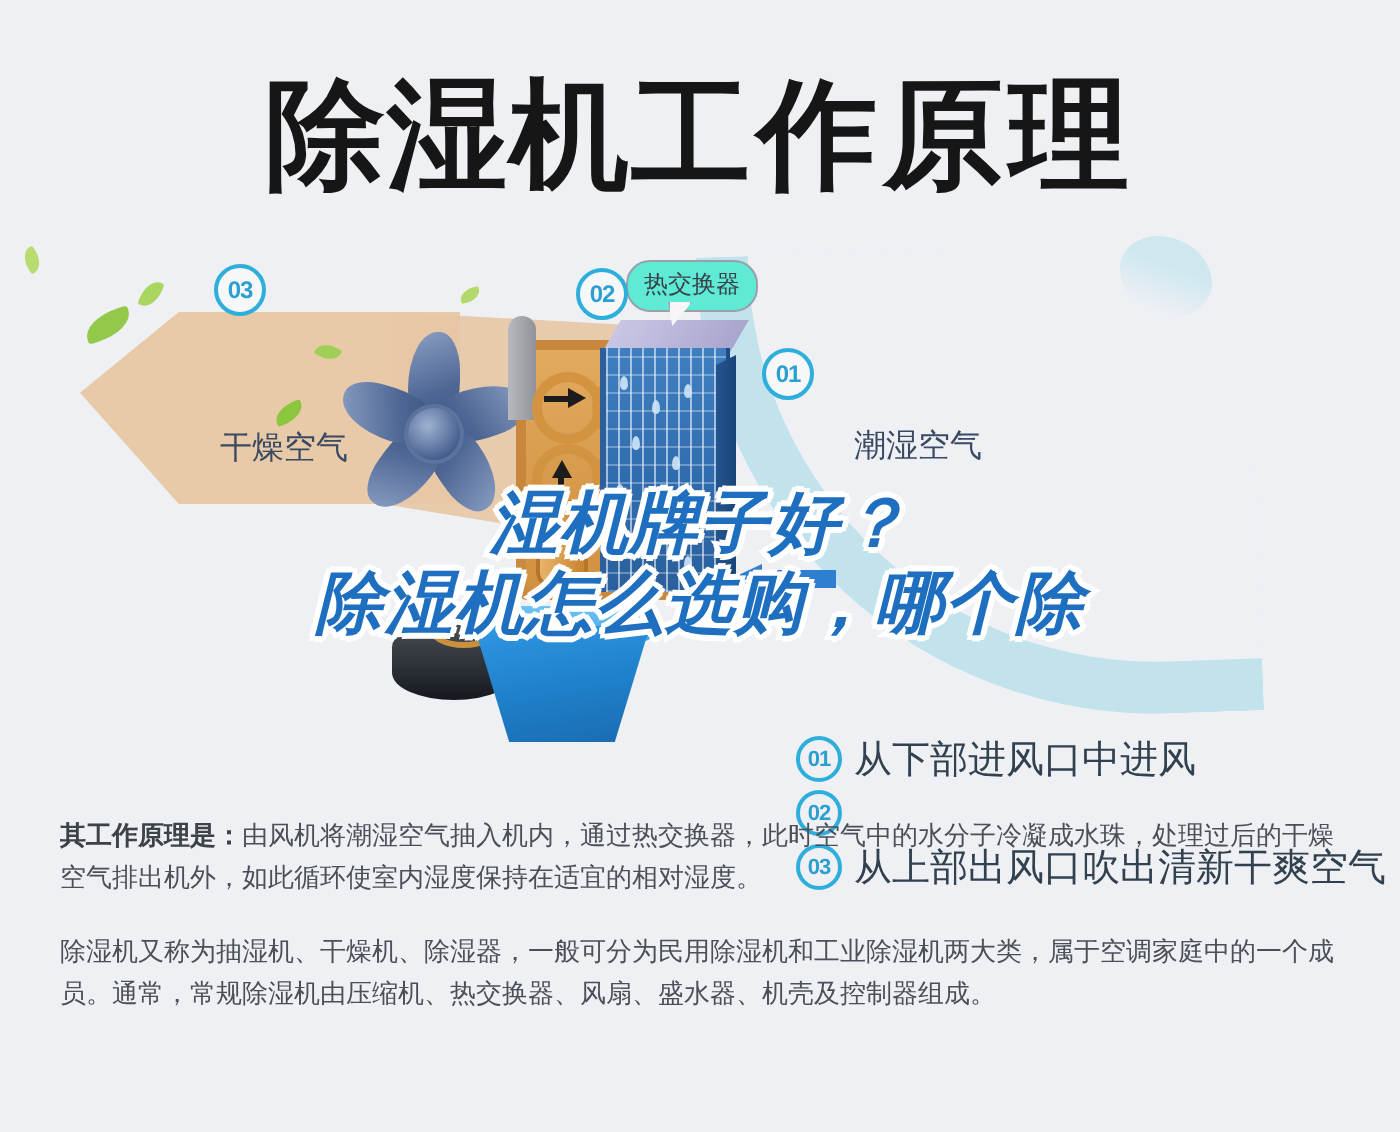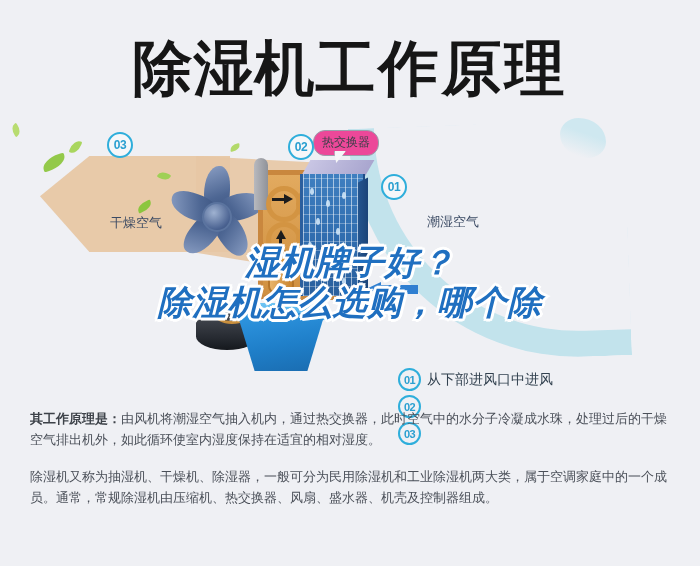--- a/index.html
+++ b/index.html
@@ -339,35 +339,35 @@
     justify-content: center;
     background: rgba(255,255,255,.45);
     letter-spacing: -.5px;
   }
   .badge.b-01 { left: 381px; top: 56px; }
   .badge.b-02 { left: 288px; top: 16px; }
   .badge.b-03 { left: 107px; top: 14px; }
 
   .illus-label {
     position: absolute;
-    font-size: 13px;
+    font-size: 16px;
     color: #3b4a63;
     white-space: nowrap;
     font-family: "DejaVu Sans", "Liberation Sans", sans-serif;
   }
   .illus-label.humid { left: 396px; top: 95px; margin-left: 31px; }
   .illus-label.dry   { left: 110px; top: 96px; }
 
   
   .callout {
     position: absolute;
     left: 313px;
     top: 12px;
     padding: 3px 8px 4px;
-    background: #ec4899;
+    background: #5eead4;
     border: 1px solid #9aa0ab;
     border-radius: 12px;
     font-size: 12px;
     color: #3a3f48;
     white-space: nowrap;
     font-family: "DejaVu Sans", "Liberation Sans", sans-serif;
   }
   .callout-tail {
     position: absolute;
     left: 334px;
@@ -402,21 +402,21 @@
     color: #2a9fd0;
     font-size: 11px;
     font-weight: bold;
     display: flex;
     align-items: center;
     justify-content: center;
     margin-right: 6px;
     letter-spacing: -.5px;
   }
   .step-row .s-text {
-    font-size: 14px;
+    font-size: 19px;
     color: #32414f;
     font-family: "DejaVu Sans", "Liberation Sans", sans-serif;
   }
 
   
   .overlay {
     position: absolute;
     left: 0;
     top: 242px;
     width: 700px;
@@ -552,20 +552,21 @@
     <div class="step-lines">
       <div class="step-row">
         <span class="s-badge">01</span>
         <span class="s-text">从下部进风口中进风</span>
       </div>
       <div class="step-row">
         <span class="s-badge">02</span>
       </div>
       <div class="step-row">
         <span class="s-badge">03</span>
+        <span class="s-text">从上部出风口吹出清新干爽空气</span>
       </div>
     </div>
   </div>
 
   <div class="overlay">
     <div class="overlay-line">湿机牌子好？</div>
     <div class="overlay-line">除湿机怎么选购，哪个除</div>
   </div>
 
   <div class="body-copy">

